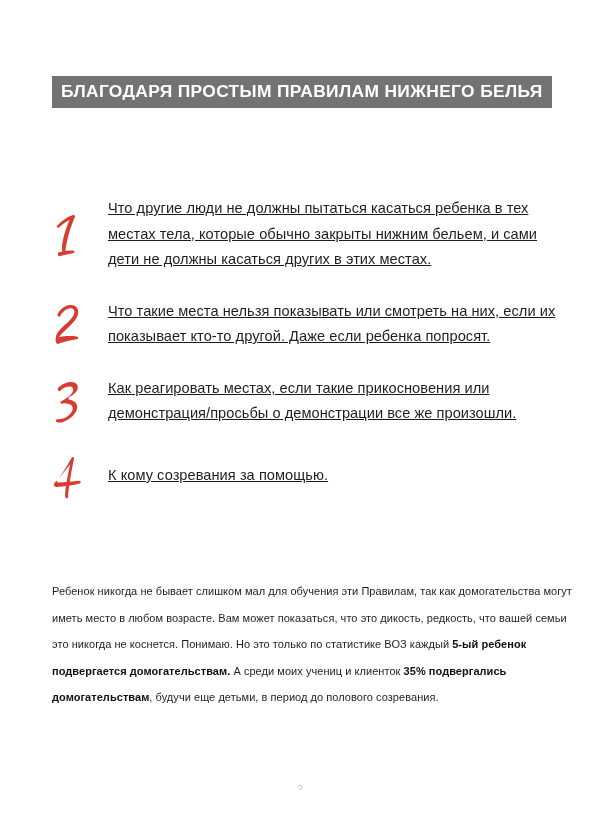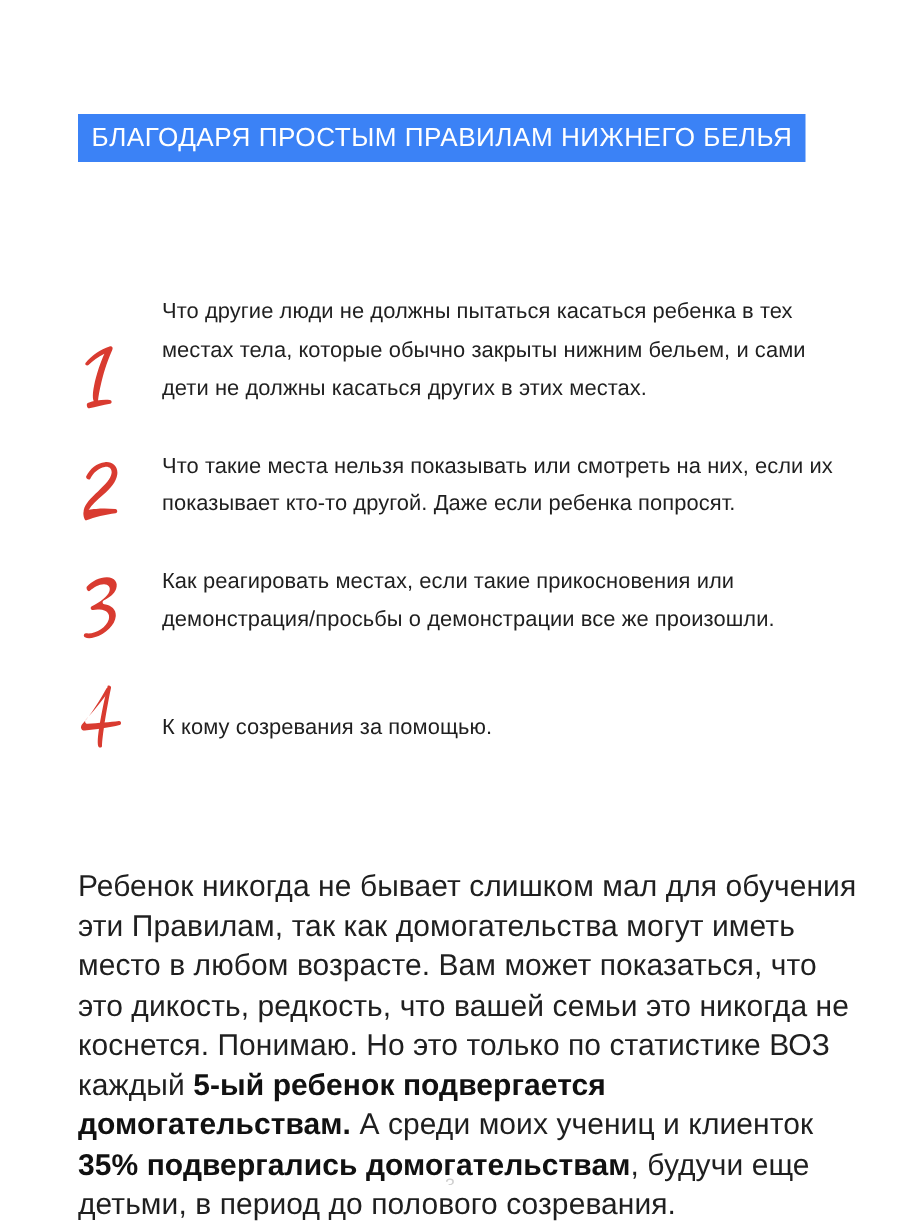--- a/index.html
+++ b/index.html
@@ -28,43 +28,44 @@
   .header-block {
     position: absolute;
     left: 52px;
     top: 76px;
     display: flex;
     flex-direction: column;
     align-items: flex-start;
     gap: 6px;
   }
   .header-bar {
-    background: #3b82f6;
+    background: #737373;
     color: #ffffff;
-    font-weight: normal;
+    font-weight: bold;
     font-size: 17.4px;
     letter-spacing: 0.35px;
     line-height: 1;
     padding: 7px 9px 8px 9px;
     white-space: nowrap;
     text-transform: uppercase;
     font-family: "Liberation Sans", "DejaVu Sans", sans-serif;
   }
 
   
   .rules {
     position: absolute;
     left: 52px;
     top: 196px;
     width: 520px;
   }
   .rule {
     display: flex;
-    align-items: flex-end;
+    align-items: center;
     margin-bottom: 26px;
+    text-decoration: underline;
   }
   .rule:last-child { margin-bottom: 0; }
 
   .rule-number {
     width: 56px;
     flex: 0 0 56px;
     padding-top: 2px;
     display: flex;
     justify-content: flex-start;
     align-items: flex-start;
@@ -80,21 +81,21 @@
     color: #1f1f1f;
     letter-spacing: 0.05px;
   }
 
   
   .closing {
     position: absolute;
     left: 52px;
     top: 578px;
     width: 520px;
-    font-size: 20px;
+    font-size: 11px;
     line-height: 26.5px;
     color: #1f1f1f;
     letter-spacing: 0.05px;
   }
   .closing b {
     font-weight: bold;
     color: #111111;
   }
 
   

